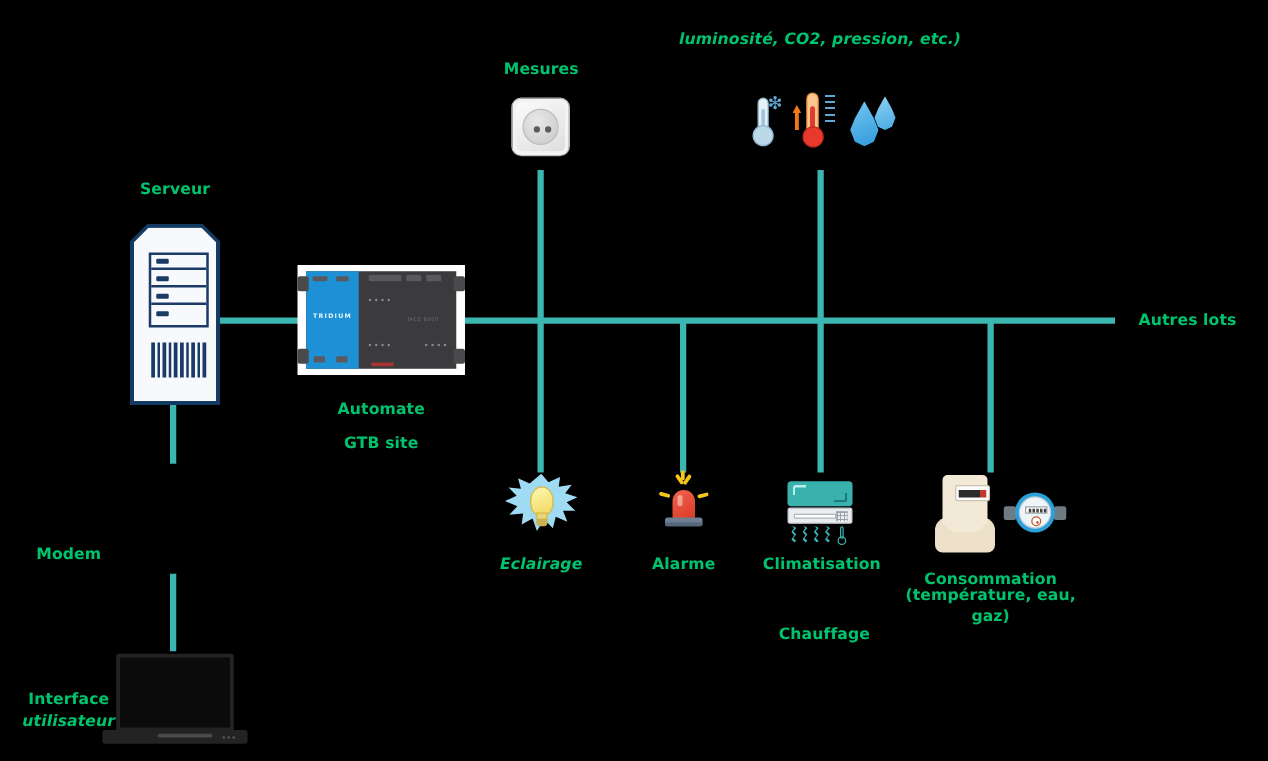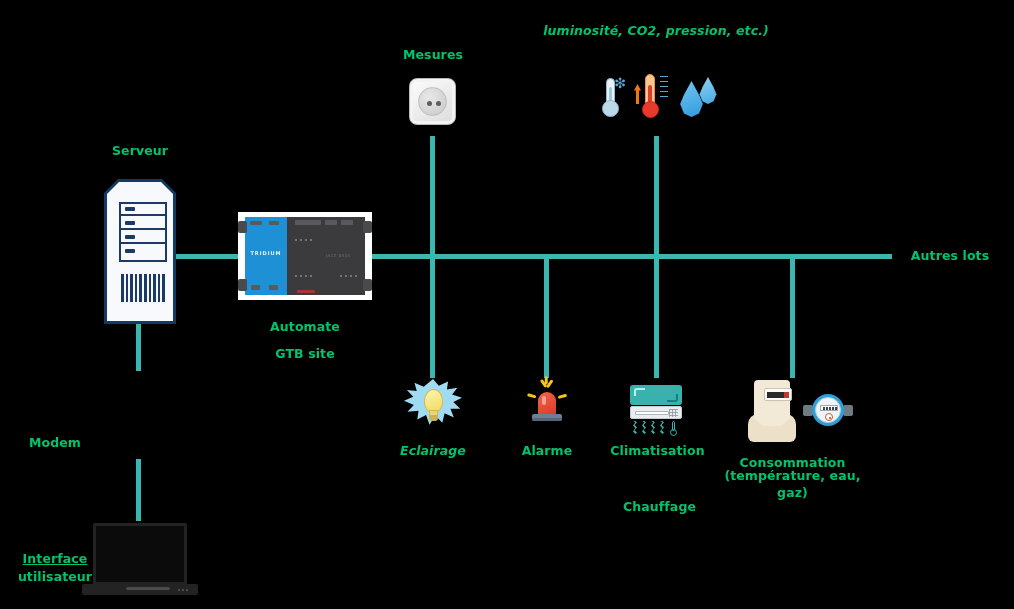--- a/index.html
+++ b/index.html
@@ -250,22 +250,22 @@
           <u></u>
           <u></u>
           <u></u>
         </div>
     </div>
   </div>
   <div class="lbl" style="left:245px;top:318px;width:120px;">Automate</div>
   <div class="lbl" style="left:245px;top:345px;width:120px;">GTB site</div>
 
   <div class="lbl" style="left:5px;top:434px;width:100px;">Modem</div>
-  <div class="lbl" style="left:5px;top:550px;width:100px;text-decoration:underline;">Interface</div>
-  <div class="lbl" style="left:5px;top:568px;width:100px;">utilisateur</div>
+  <div class="lbl" style="left:5px;top:550px;width:100px;">Interface</div>
+  <div class="lbl" style="left:5px;top:568px;width:100px;font-style:italic;">utilisateur</div>
 
   <div class="node laptop" style="left:82px;top:523px;">
     <div class="lid"></div>
     <div class="deck">
       <s>
           <u></u>
           <u></u>
           <u></u>
         </s>
     </div>

